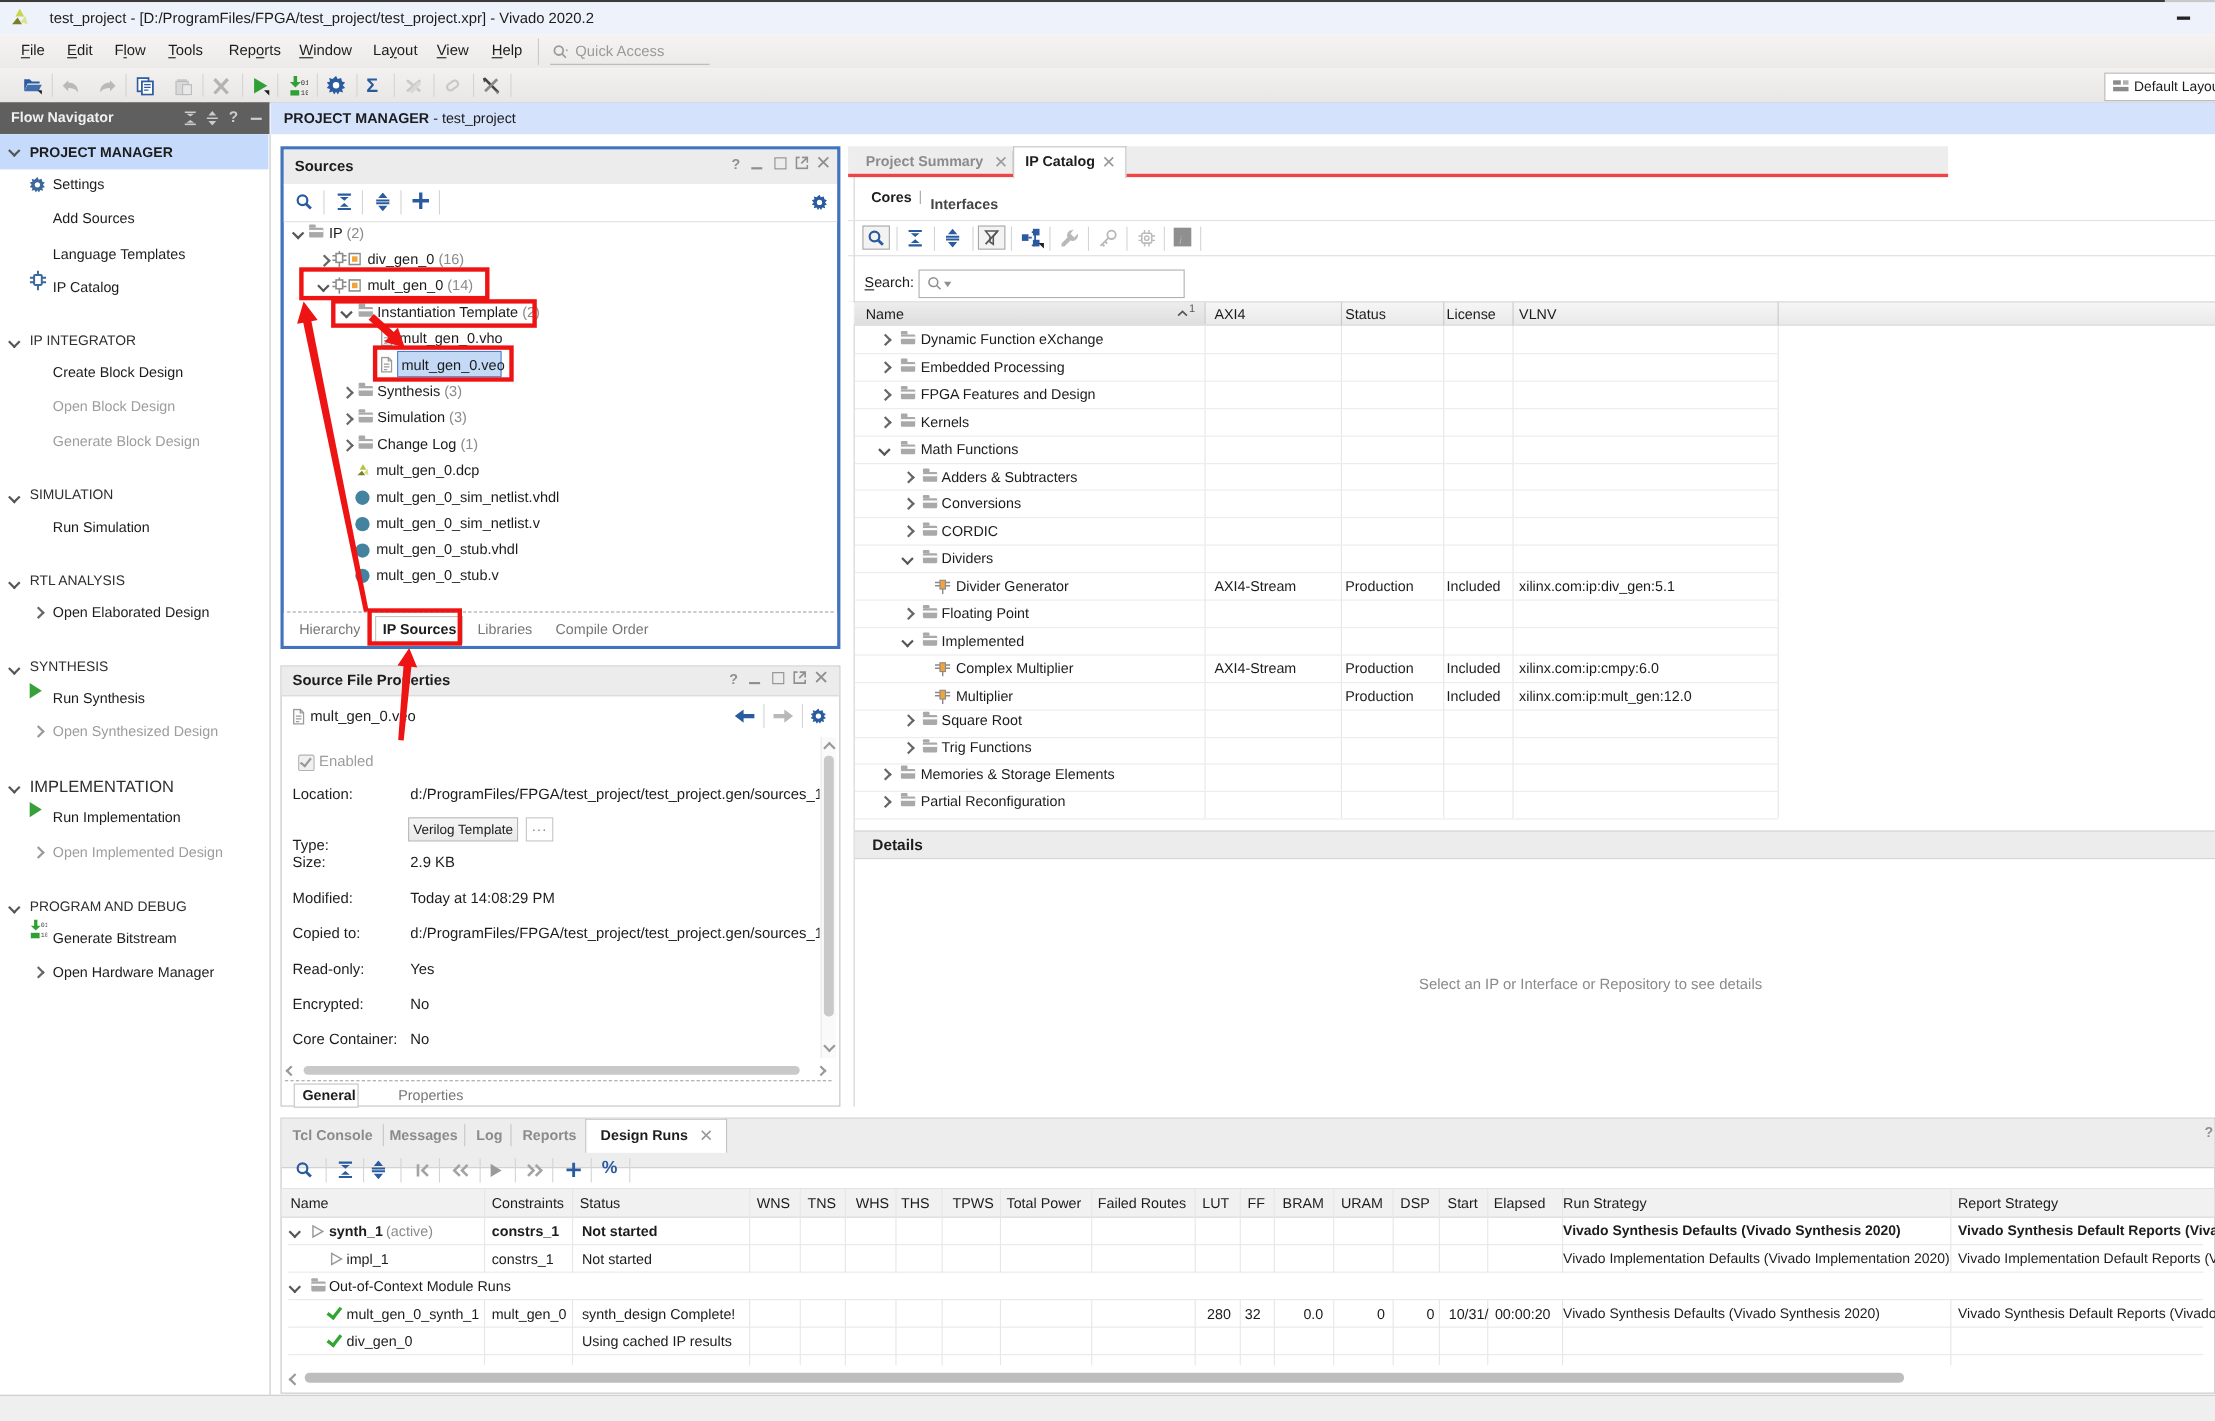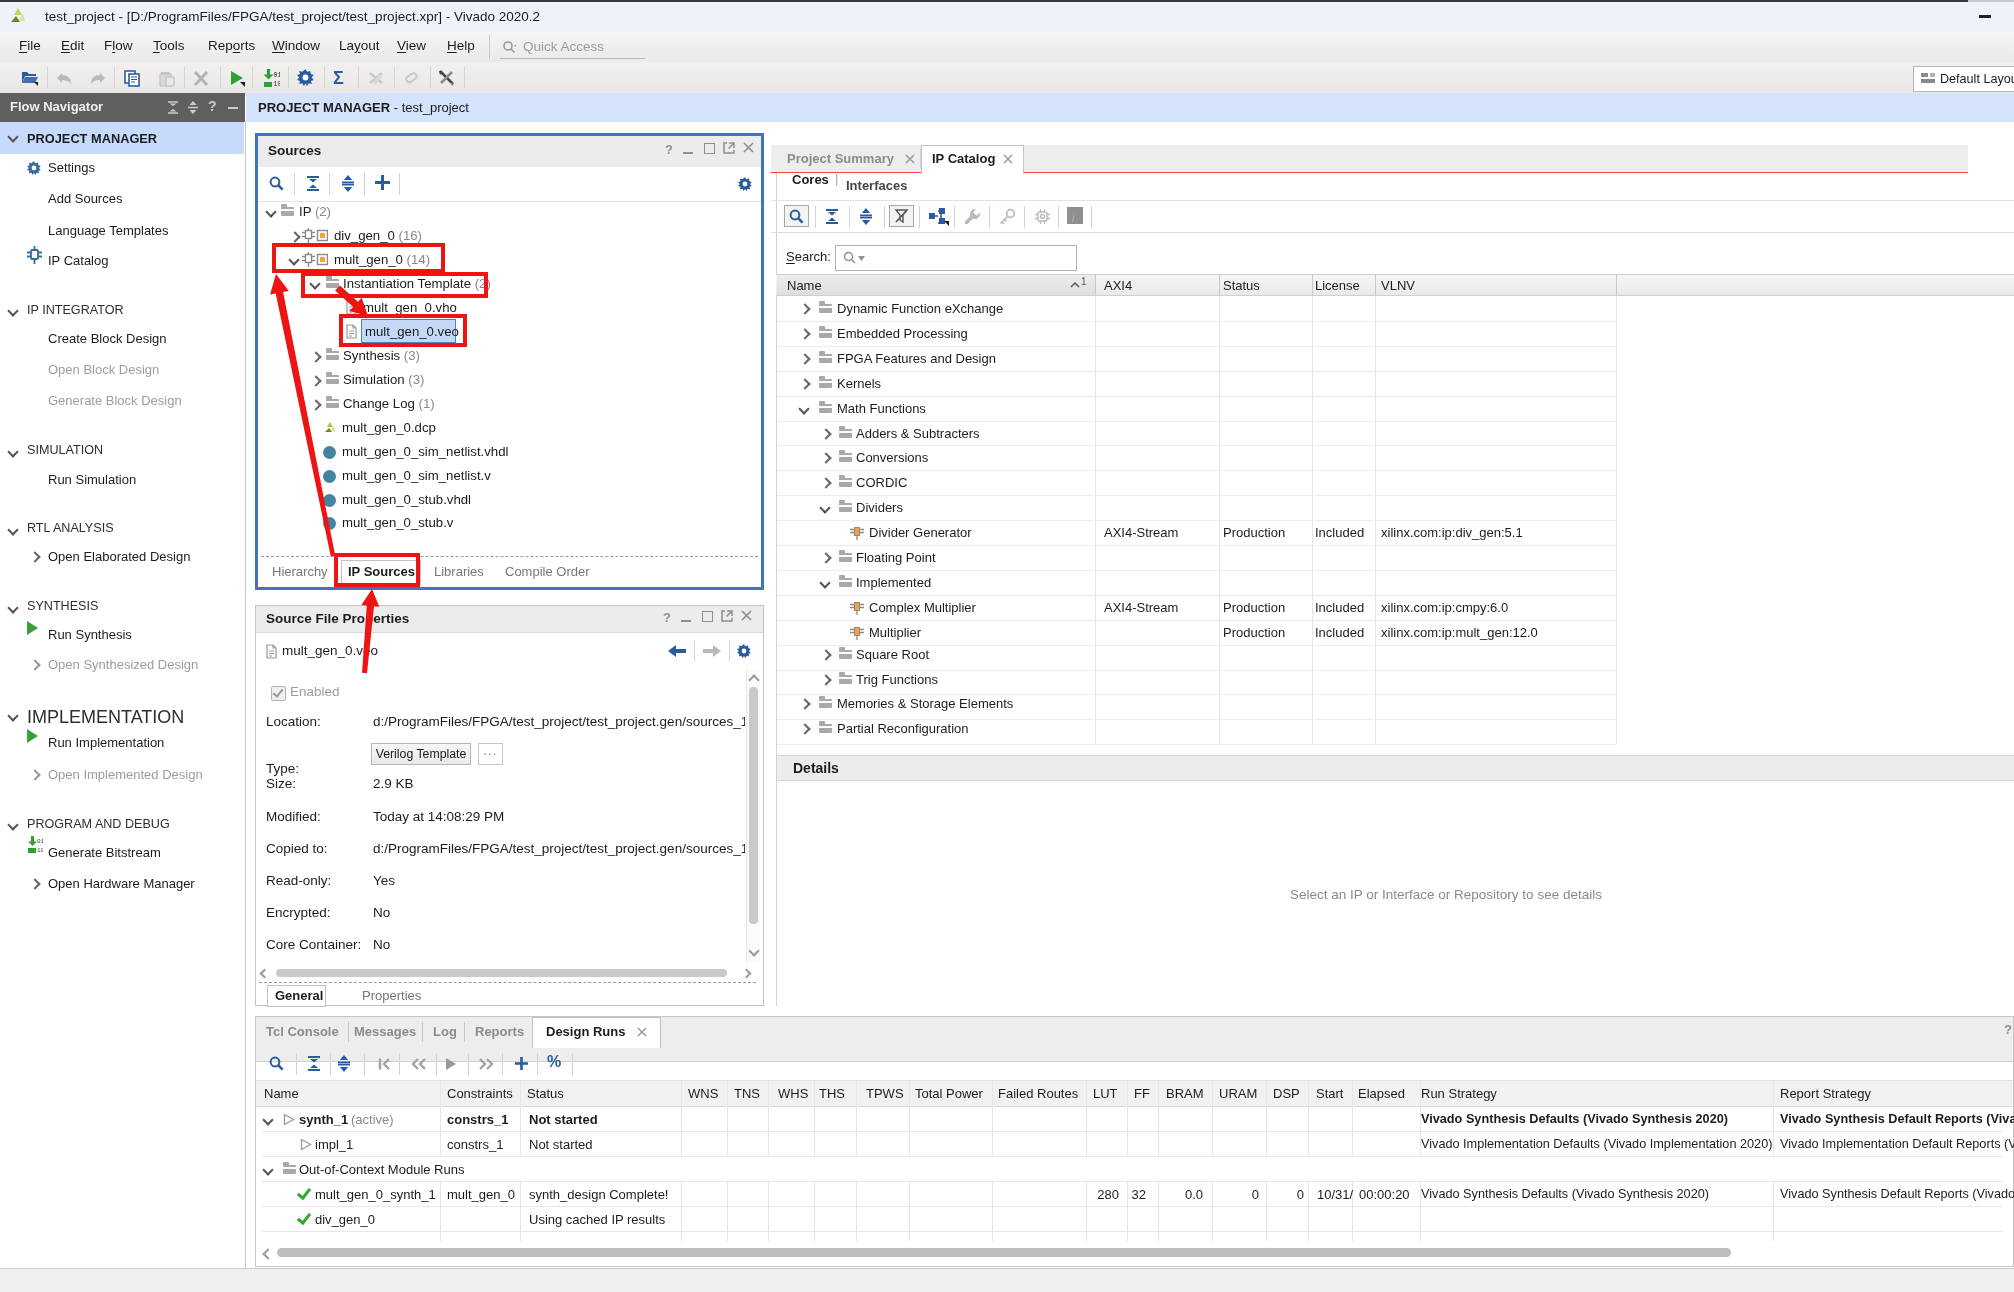--- a/index.html
+++ b/index.html
@@ -179,21 +179,21 @@
   <div class="a" style="left:48px;top:427px;">Open Elaborated Design</div>
 
   <div class="cd" style="left:9px;top:482px;"></div>
   <div class="a" style="left:27px;top:477px;font-size:12.6px;color:#2e2e2e;">SYNTHESIS</div>
   <div class="playg" style="left:27px;top:499px;"></div>
   <div class="a" style="left:48px;top:505px;">Run Synthesis</div>
   <div class="cr crg" style="left:31px;top:539px;"></div>
   <div class="a" style="left:48px;top:535px;color:#9d9d9d;">Open Synthesized Design</div>
 
   <div class="cd" style="left:9px;top:590px;"></div>
-  <div class="a" style="left:27px;top:585px;font-size:18px;color:#2e2e2e;">IMPLEMENTATION</div>
+  <div class="a" style="left:27px;top:585px;font-size:15px;color:#2e2e2e;">IMPLEMENTATION</div>
   <div class="playg" style="left:27px;top:607px;"></div>
   <div class="a" style="left:48px;top:613px;">Run Implementation</div>
   <div class="cr crg" style="left:31px;top:649px;"></div>
   <div class="a" style="left:48px;top:645px;color:#9d9d9d;">Open Implemented Design</div>
 
   <div class="cd" style="left:9px;top:699px;"></div>
   <div class="a" style="left:27px;top:695px;font-size:12.6px;color:#2e2e2e;">PROGRAM AND DEBUG</div>
   <svg class="a" style="left:27px;top:714px;" width="16" height="18" viewBox="0 0 16 18">
         <path d="M5.5 0v6" stroke="#2fa033" stroke-width="3"></path>
         <path d="M5.5 10 1 5.5h9z" fill="#2fa033"></path>
@@ -399,21 +399,21 @@
   <div class="a" style="left:3px;top:376px;width:497px;height:0;border-top:1px dashed #9b9b9b;"></div>
   <div id="sfptabs" class="a" style="left:0;top:377px;width:507px;height:22px;">
     <div class="tabwhite" style="left:11px;top:2px;width:57px;height:20px;"></div>
     <div class="a b" style="left:19px;top:5px;">General</div>
     <div class="a g7" style="left:106px;top:5px;">Properties</div>
   </div>
 </div>
 
 <div id="catalog" class="a" style="left:771px;top:133px;width:1243px;height:873px;background:#fff;">
   <div class="a" style="left:5px;top:28px;width:1px;height:845px;background:#d2d2d2;"></div>
-  <div id="cattabs" class="a" style="left:0;top:12px;width:1197px;height:28px;background:#ededed;border-bottom:1px solid #ef4444;box-sizing:border-box;">
+  <div id="cattabs" class="a" style="left:0;top:0;width:1000px;height:28px;background:#ededed;border-bottom:3px solid #ef4444;box-sizing:border-box;">
     <div class="a b" style="left:16px;top:6px;color:#8b8b8b;">Project Summary</div>
     <svg class="a" style="left:134px;top:9px;" width="10" height="10" viewBox="0 0 10 10">
         <path d="M1 1 9 9M9 1 1 9" stroke="#9a9a9a" stroke-width="1.5"></path>
       </svg>
     <div class="sep" style="left:149px;top:4px;height:20px;"></div>
     <div class="tabwhite" style="left:150px;top:0;width:101px;height:28px;border-bottom:none;"></div>
     <div class="a b" style="left:161px;top:6px;">IP Catalog</div>
     <svg class="a" style="left:232px;top:9px;" width="10" height="10" viewBox="0 0 10 10">
         <path d="M1 1 9 9M9 1 1 9" stroke="#9a9a9a" stroke-width="1.5"></path>
       </svg>

